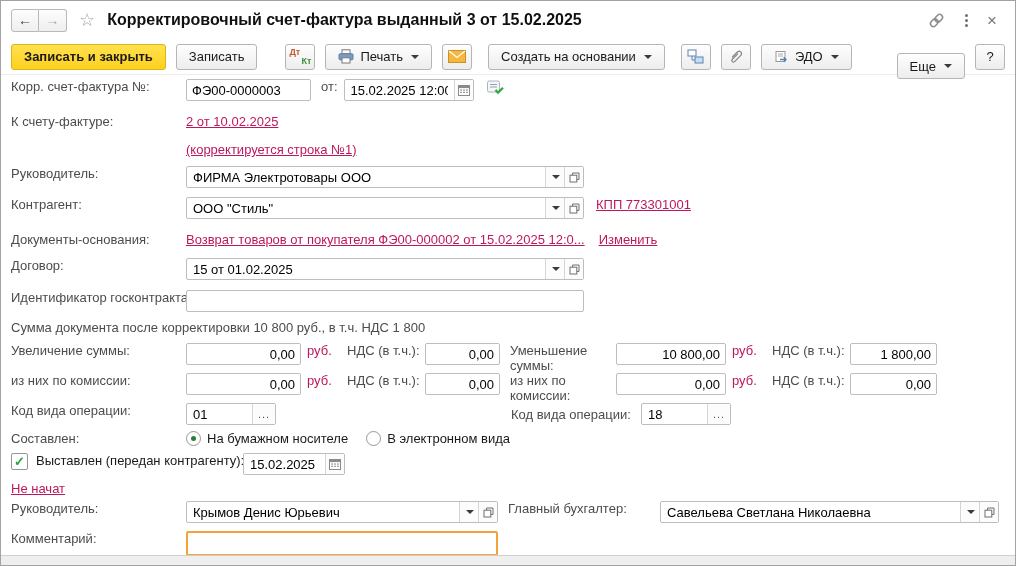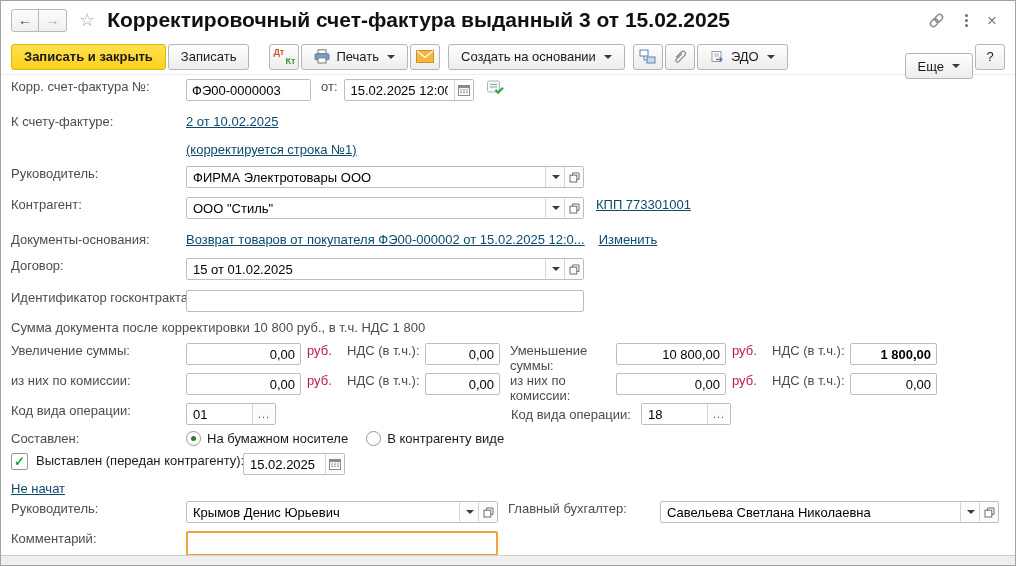--- a/index.html
+++ b/index.html
@@ -8,40 +8,40 @@
     border:1px solid #A3A3A3;background:#fff;overflow:hidden;
     font-family:"Liberation Sans",sans-serif;color:#1a1a1a;
   }
   
   .header{position:absolute;top:0;left:0;right:0;height:38px;display:flex;align-items:center;padding:0 18px 0 10px;box-sizing:border-box;}
   .navgrp{display:flex;}
   .navbtn{width:28px;height:23px;border:1px solid #B9B9B9;background:linear-gradient(#FDFDFD,#EFEFEF);display:flex;align-items:center;justify-content:center;font-size:14px;color:#3c3c3c;cursor:pointer;box-sizing:border-box;}
   .navbtn.back{border-radius:3px 0 0 3px;}
   .navbtn.fwd{border-radius:0 3px 3px 0;border-left:none;color:#ABABAB;}
   .star{margin-left:12px;font-size:18px;color:#A8A8A8;cursor:pointer;line-height:1;}
-  .title{margin-left:12px;font-size:21px;font-weight:bold;color:#111;white-space:nowrap;}
+  .title{margin-left:12px;font-size:16px;font-weight:bold;color:#111;white-space:nowrap;}
   .hdr-right{margin-left:auto;display:flex;align-items:center;gap:17px;}
   .dots{display:flex;flex-direction:column;gap:2px;cursor:pointer;padding:2px;}
   .dots i{width:3px;height:3px;border-radius:50%;background:#6E6E6E;}
   .closex{font-size:17px;color:#777;cursor:pointer;line-height:1;}
   
-  .toolbar{position:absolute;top:38px;left:0;right:0;height:36px;display:flex;align-items:center;padding:0 10px;box-sizing:border-box;gap:2px;border-bottom:1px solid #EDEDED;}
+  .toolbar{position:absolute;top:38px;left:0;right:0;height:36px;display:flex;align-items:center;padding:0 10px;box-sizing:border-box;gap:10px;border-bottom:1px solid #EDEDED;}
   .btn{height:26px;border:1px solid #B5B5B5;border-radius:3px;background:linear-gradient(#FEFEFE,#EDEDED);display:inline-flex;align-items:center;justify-content:center;padding:0 12px;font-size:13px;color:#1a1a1a;gap:6px;box-sizing:border-box;cursor:pointer;white-space:nowrap;}
   .btn-primary{background:linear-gradient(#FFE14F,#FFD01E);border-color:#D9B70E;font-weight:bold;}
   .btn-icon{width:30px;padding:0;}
   .caret{width:0;height:0;border-left:4px solid transparent;border-right:4px solid transparent;border-top:4px solid #3a3a3a;margin-left:2px;}
   .ml18{margin-left:18px;} .ml6{margin-left:6px;} .mlauto{margin-left:auto;margin-top:19px;}
   .dtkt{position:relative;width:22px;height:20px;font-size:9px;font-weight:bold;line-height:1;}
   .dtkt .dt{position:absolute;top:1px;left:0;color:#C55A28;}
   .dtkt .kt{position:absolute;bottom:1px;right:0;color:#3E8F3E;}
   
   .row{position:absolute;left:10px;right:10px;height:22px;display:flex;align-items:flex-start;}
   .lbl{width:175px;flex-shrink:0;font-size:13px;color:#4C4C4C;white-space:nowrap;}
   .txt{font-size:13px;color:#4C4C4C;white-space:nowrap;}
-  .lnk{font-size:13px;color:#0c4a6e;text-decoration:underline;cursor:pointer;white-space:nowrap;}
+  .lnk{font-size:13px;color:#be185d;text-decoration:underline;cursor:pointer;white-space:nowrap;}
   .input{height:22px;border:1px solid #BDBDBD;border-radius:2px;font-size:13px;padding:0 5px;box-sizing:border-box;color:#000;background:#fff;font-family:inherit;outline:none;}
   .amt{text-align:right;}
   .cmb{display:flex;border:1px solid #BDBDBD;border-radius:2px;height:22px;box-sizing:border-box;background:#fff;align-items:stretch;}
   .cmb-val{flex:1;border:none;padding:0 6px;font-size:13px;font-family:inherit;min-width:0;background:transparent;outline:none;}
   .cmb-btn{width:18px;border-left:1px solid #D5D5D5;display:flex;align-items:center;justify-content:center;cursor:pointer;background:#FCFCFC;flex-shrink:0;}
   .ell-btn{font-size:11px;color:#555;letter-spacing:1px;}
   .rub{font-size:13px;color:#be185d;margin-left:6px;width:28px;}
   .vatlbl{font-size:13px;color:#4C4C4C;margin-left:12px;width:78px;}
   .rlbl{font-size:13px;color:#4C4C4C;margin-left:10px;width:106px;}
   .radio{width:13px;height:13px;border:1px solid #979797;border-radius:50%;background:#fff;display:inline-flex;align-items:center;justify-content:center;margin-right:6px;flex-shrink:0;cursor:pointer;}
@@ -272,21 +272,21 @@
 <div class="row" style="top:342px;">
   <span class="lbl">Увеличение суммы:</span>
   <input class="input amt" style="width: 115px;" value="0,00">
   <span class="rub">руб.</span>
   <span class="vatlbl">НДС (в т.ч.):</span>
   <input class="input amt" style="width: 75px;" value="0,00">
   <span class="rlbl">Уменьшение суммы:</span>
   <input class="input amt" style="width: 110px;" value="10 800,00">
   <span class="rub">руб.</span>
   <span class="vatlbl">НДС (в т.ч.):</span>
-  <input class="input amt" style="width: 87px; font-weight: bold;" value="1 800,00">
+  <input class="input amt" style="width: 87px;" value="1 800,00">
 </div>
 
 <div class="row" style="top:372px;">
   <span class="lbl">из них по комиссии:</span>
   <input class="input amt" style="width: 115px;" value="0,00">
   <span class="rub">руб.</span>
   <span class="vatlbl">НДС (в т.ч.):</span>
   <input class="input amt" style="width: 75px;" value="0,00">
   <span class="rlbl">из них по комиссии:</span>
   <input class="input amt" style="width: 110px;" value="0,00">
@@ -308,21 +308,21 @@
       <span class="cmb-btn ell-btn" style="width:22px;">...</span>
     </div>
   </div>
 </div>
 
 <div class="row" style="top:430px;height:18px;">
   <span class="lbl">Составлен:</span>
   <span class="radio sel"></span>
   <span class="txt" style="color:#1a1a1a;">На бумажном носителе</span>
   <span class="radio" style="margin-left:18px;"></span>
-  <span class="txt" style="color:#1a1a1a;">В контрагенту виде</span>
+  <span class="txt" style="color:#1a1a1a;">В электронном вида</span>
 </div>
 
 <div class="row" style="top:452px;">
   <span class="checkbox">✓</span>
   <span class="txt" style="color:#1a1a1a;margin-left:8px;width:197px;">Выставлен (передан контрагенту):</span>
   <div class="cmb" style="width:102px;margin-left:10px;">
     <input class="cmb-val" value="15.02.2025" style="">
     <span class="cmb-btn">
       <span>
           <svg width="12" height="12" viewBox="0 0 12 12">

